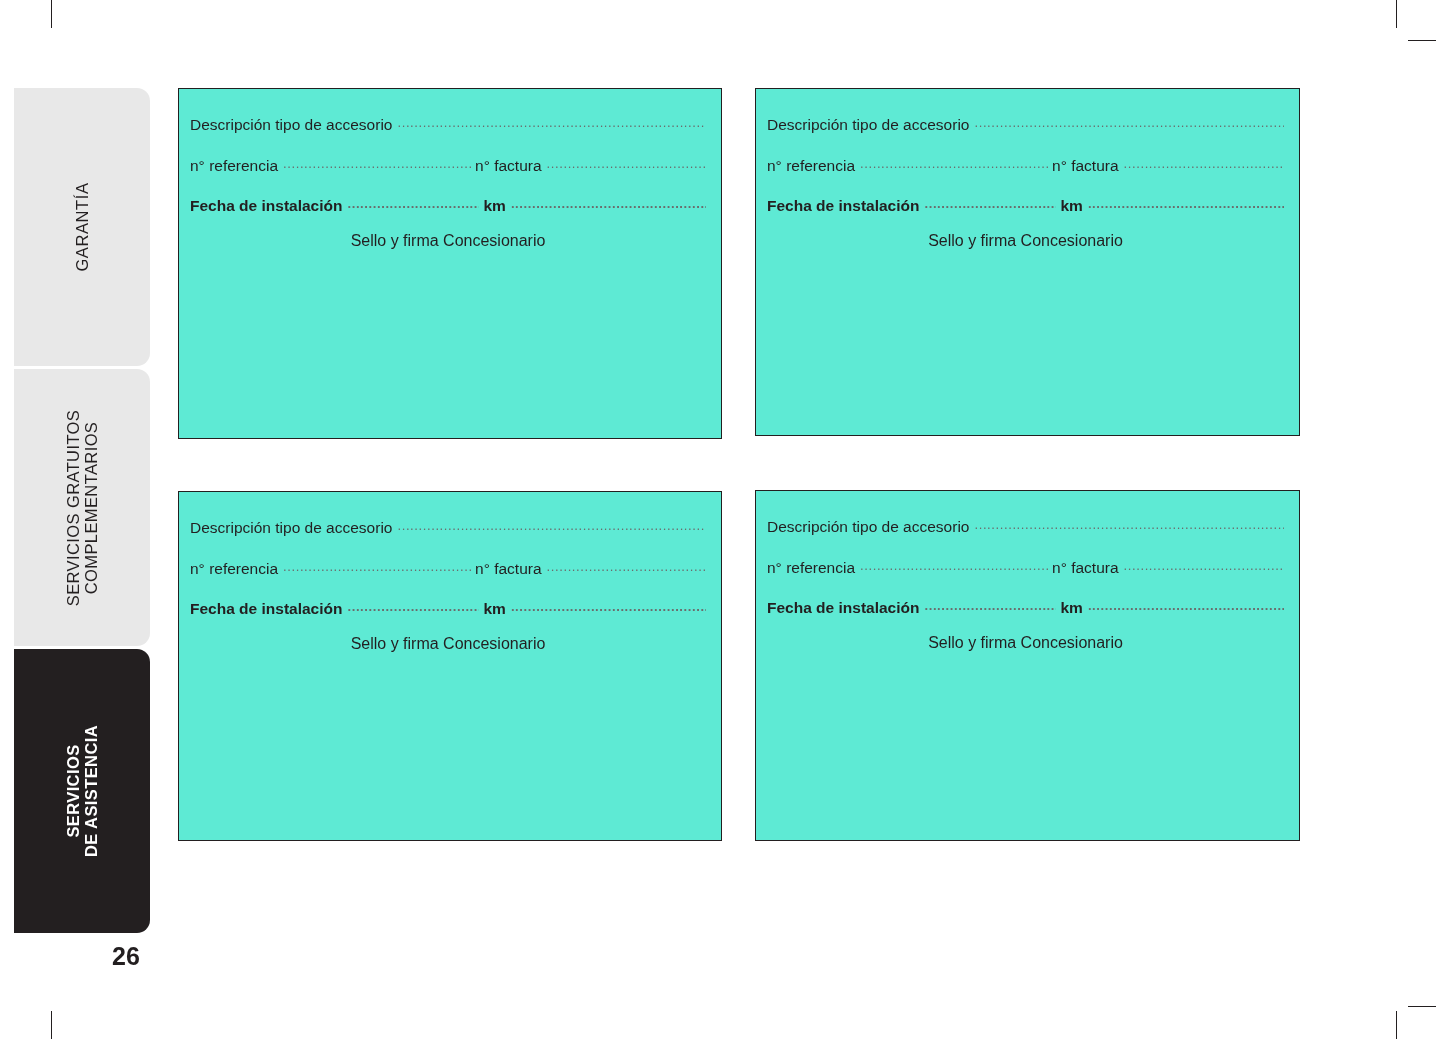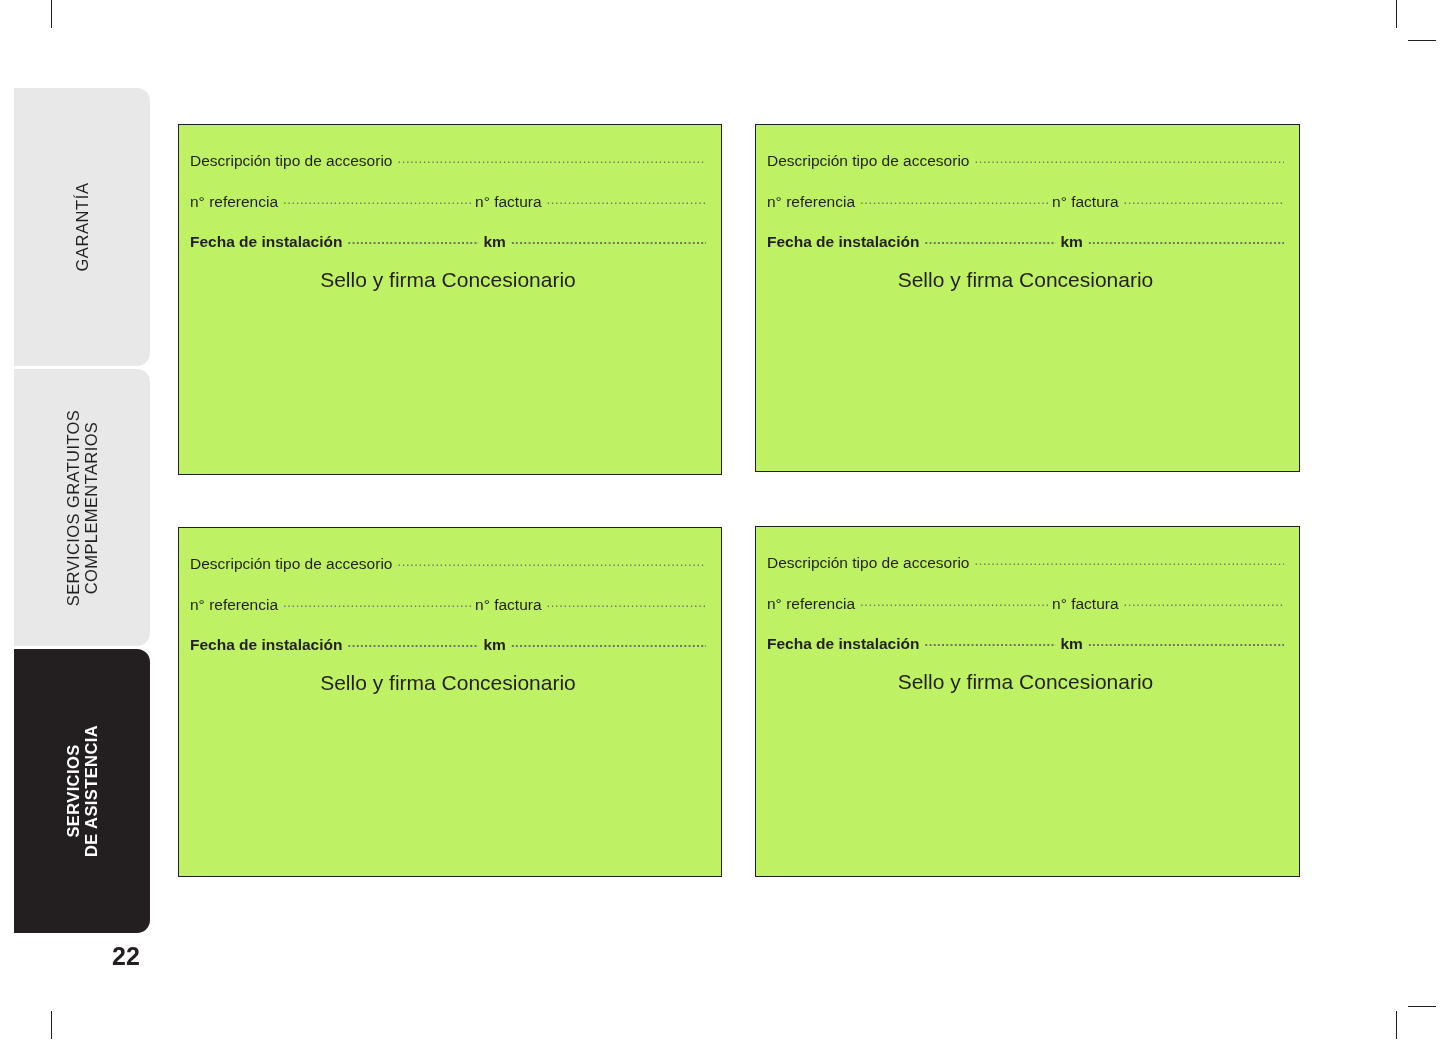--- a/index.html
+++ b/index.html
@@ -86,22 +86,21 @@
     font-weight: bold;
     color: #231f20;
     letter-spacing: 0px;
   }
 
   
   .box {
     position: absolute;
     box-sizing: border-box;
     border: 1.3px solid #231f20;
-    background: #bef264;
-    margin-top: 36px;
+    background: #5eead4;
   }
   .box-1 { left: 178px; top: 88px;  width: 544px; height: 351px; }
   .box-2 { left: 755px; top: 88px;  width: 545px; height: 348px; }
   .box-3 { left: 178px; top: 491px; width: 544px; height: 350px; }
   .box-4 { left: 755px; top: 490px; width: 545px; height: 351px; }
 
   .box-inner {
     padding: 27px 15px 0 11px;
   }
   .field-row {
@@ -139,21 +138,21 @@
     white-space: nowrap;
   }
   .dots-ref   { flex: 0 0 188px; }
   .dots-date  { flex: 0 0 132px; }
   .mid-label {
     flex: 0 0 auto;
     padding: 0 5px 0 4px;
   }
   .sello {
     text-align: center;
-    font-size: 21px;
+    font-size: 16px;
     color: #231f20;
     margin-top: 6px;
   }
 </style>
 </head>
 <body>
 
 <div class="crop-mark cm-v" style="left:51px; top:0px;"></div>
 <div class="crop-mark cm-v" style="left:1396px; top:0px;"></div>
 <div class="crop-mark cm-h" style="left:1408px; top:40px;"></div>
@@ -178,21 +177,21 @@
 
   <div class="tab tab-servicios-asistencia">
     <div class="tab-label">
       <div>SERVICIOS</div>
       <div>DE ASISTENCIA</div>
     </div>
   </div>
 
 </div>
 
-<div class="page-number">22</div>
+<div class="page-number">26</div>
 
 <div class="box box-1">
   <div class="box-inner">
     <div class="field-row">
       <span class="field-label">Descripción tipo de accesorio</span>
       <span class="dots">..........................................................................................................</span>
     </div>
     <div class="field-row">
       <span class="field-label">n° referencia</span>
       <span class="dots-fixed dots-ref">..........................................................................................................</span>

